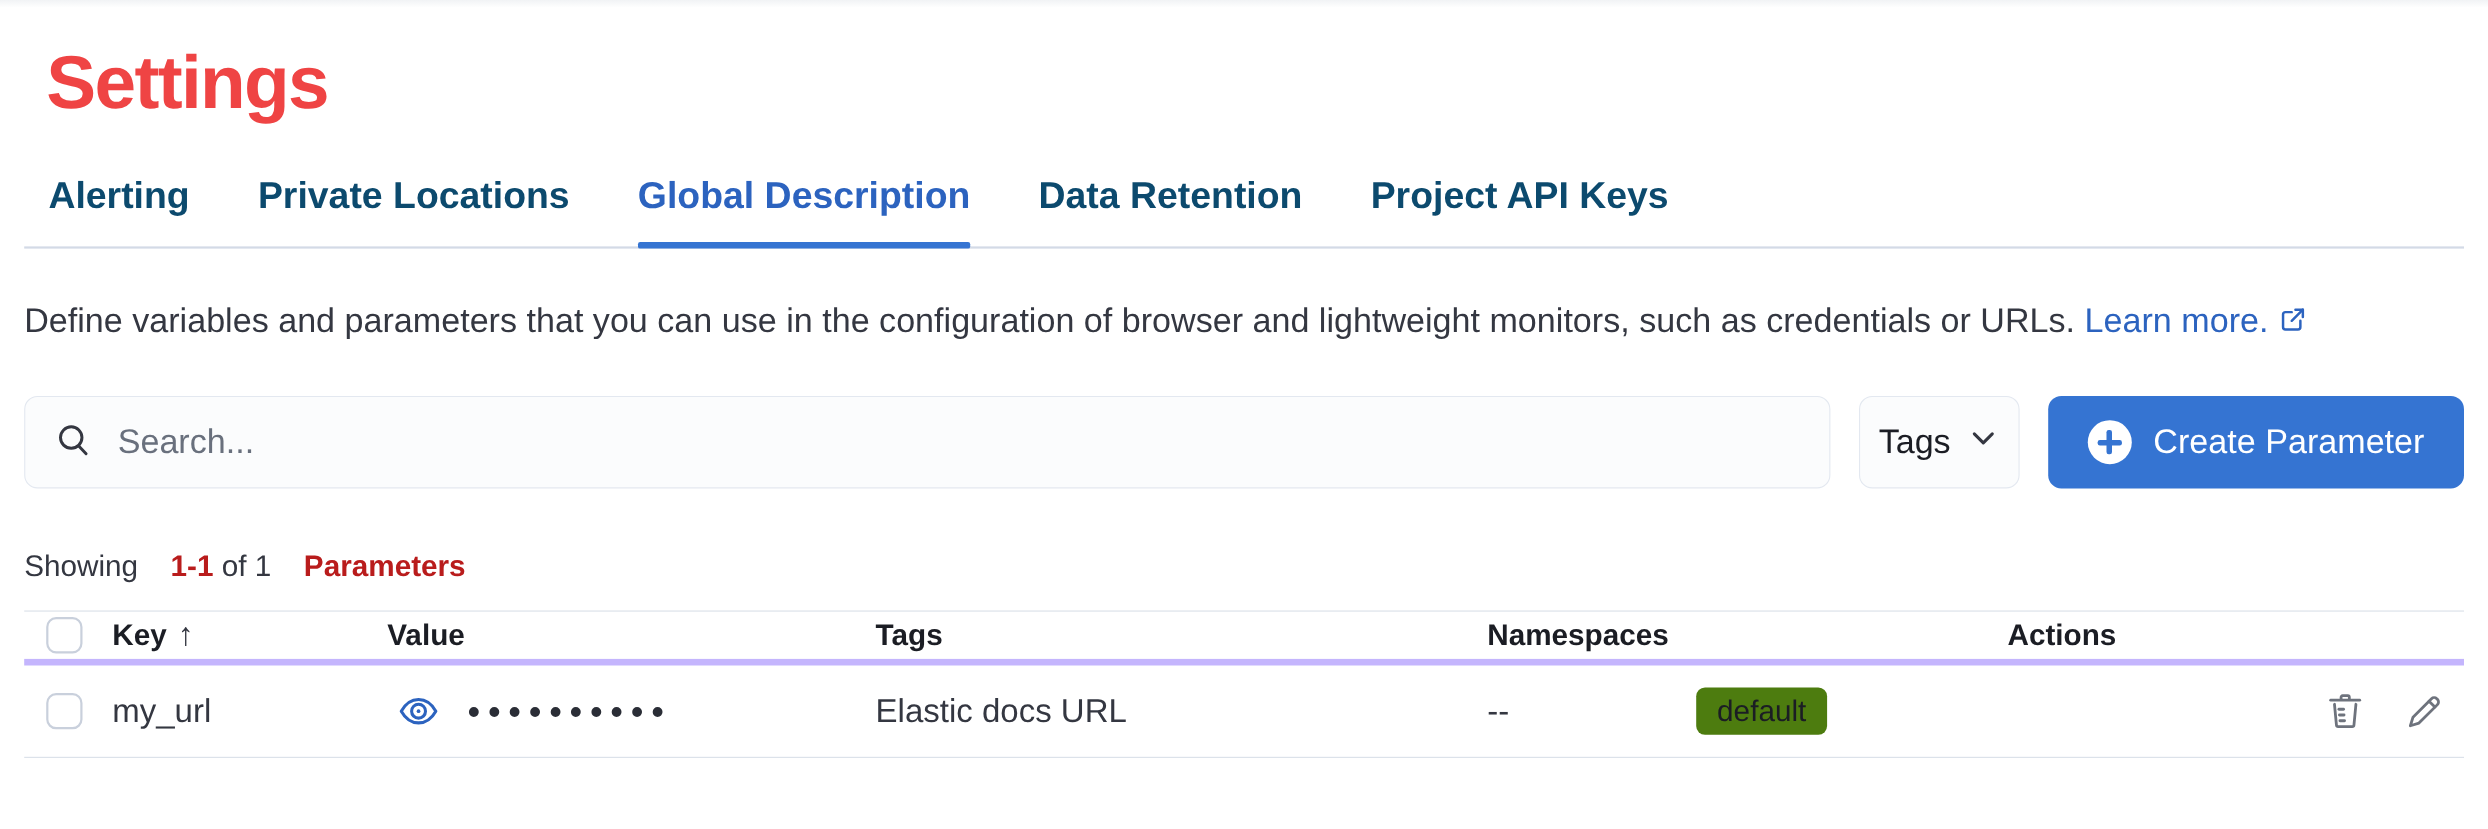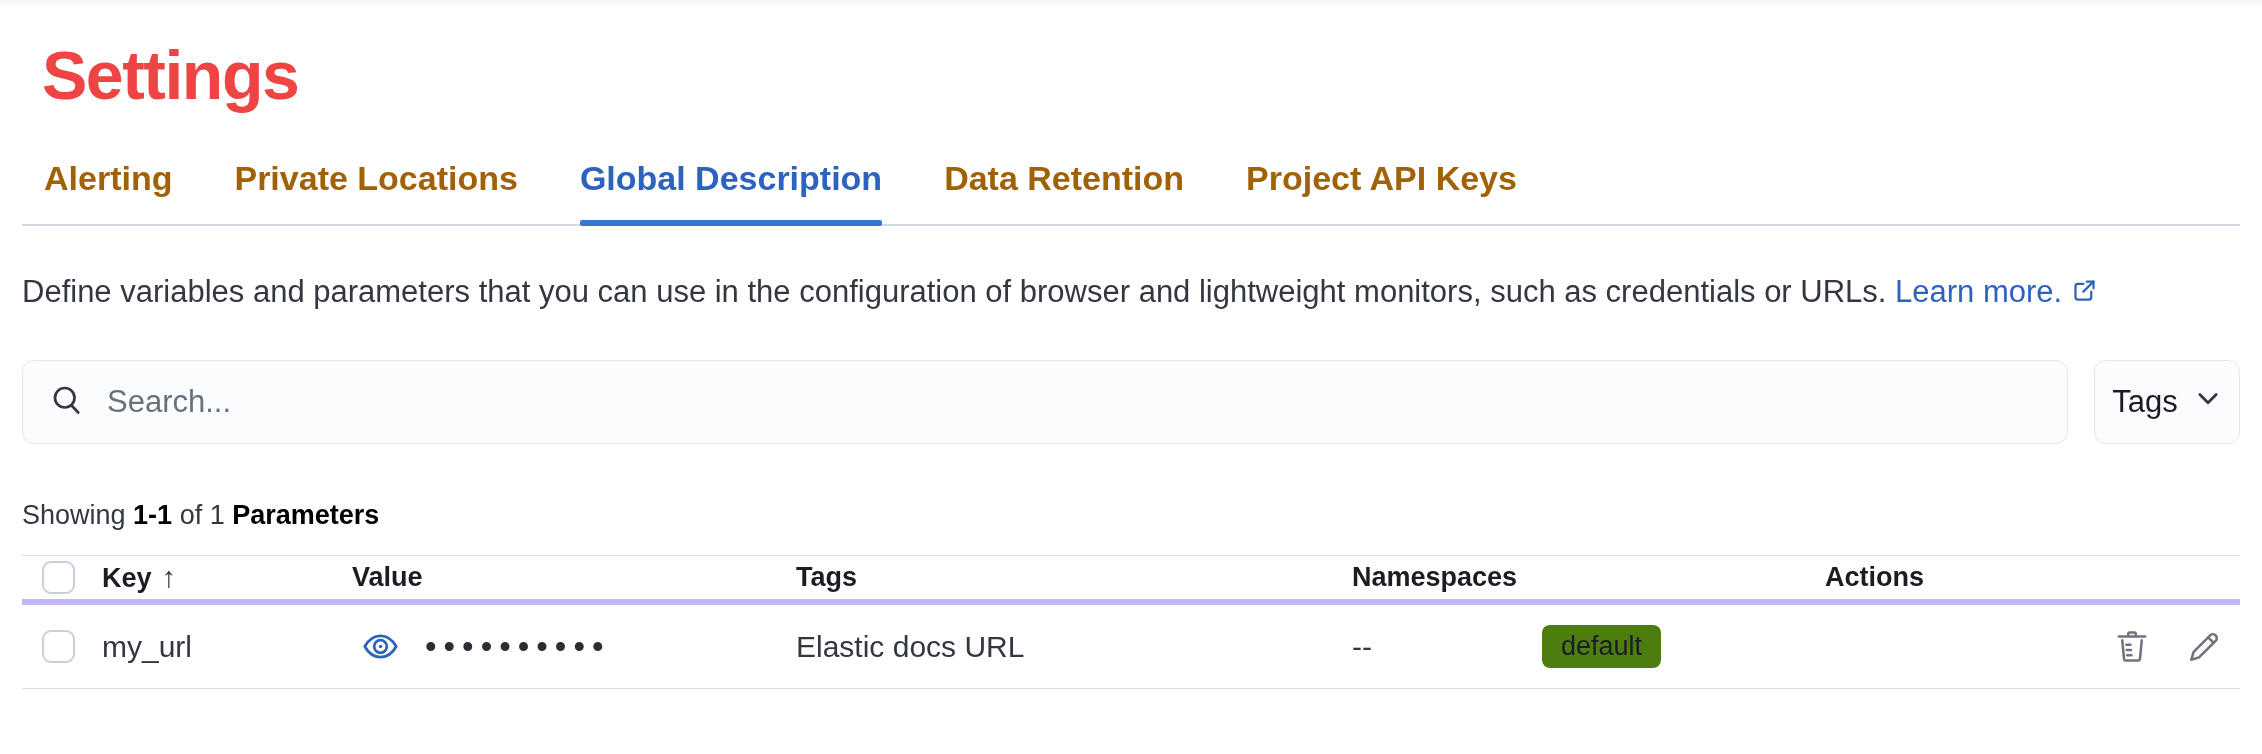--- a/index.html
+++ b/index.html
@@ -17,21 +17,21 @@
   }
 
   
   .tabs {
     display: flex; gap: 62px;
     margin-top: 50px; padding: 0 22px;
     border-bottom: 2px solid #d3dae6;
   }
   .tab {
     position: relative; cursor: pointer;
-    font-size: 34px; font-weight: 700; color: #a16207;
+    font-size: 34px; font-weight: 700; color: #0c4a6e;
     padding-bottom: 26px; white-space: nowrap;
   }
   .tab.active { color: #2c63bf; }
   .tab.active::after {
     content: ""; position: absolute; left: 0; right: 0; bottom: -2px;
     height: 6px; background: #3574d2; border-radius: 2px;
   }
 
   
   .description {
@@ -71,21 +71,21 @@
     position: relative; flex: none;
   }
   .plus-circle::before, .plus-circle::after {
     content: ""; position: absolute; background: #3574d2; border-radius: 2px;
   }
   .plus-circle::before { left: 9px; right: 9px; top: 17.5px; height: 5px; }
   .plus-circle::after  { top: 9px; bottom: 9px; left: 17.5px; width: 5px; }
 
   
   .summary { margin-top: 56px; font-size: 27px; color: #343741; }
-  .summary b { color: #000000; }
+  .summary b { color: #b91c1c; margin-left: 22px; }
 
   
   .param-table { margin-top: 24px; border-top: 1px solid #d9dfe8; }
   .t-row {
     display: grid;
     grid-template-columns: 80px 250px 444px 556px 190px 400px 1fr;
     align-items: center;
   }
   .t-head { height: 49px; border-bottom: 6px solid #c4b5fd; }
   .t-body { height: 84px; border-bottom: 1px solid #d9dfe8; }
@@ -145,20 +145,24 @@
       <input type="text" placeholder="Search..." style="">
     </div>
     <div class="tags-button">
       <span>Tags</span>
       <span>
         <svg width="28" height="28" viewBox="0 0 24 24" fill="none" stroke="#343741" stroke-width="2.4" stroke-linecap="round" stroke-linejoin="round">
             <polyline points="5 9 12 16 19 9"></polyline>
           </svg>
       </span>
     </div>
+    <button class="create-button">
+      <span class="plus-circle"></span>
+      <span>Create Parameter</span>
+    </button>
   </div>
 
   <div class="summary">
     <span>Showing</span>
     <b>1-1</b>
     <span>of 1</span>
     <b>Parameters</b>
   </div>
 
   <div class="param-table">

